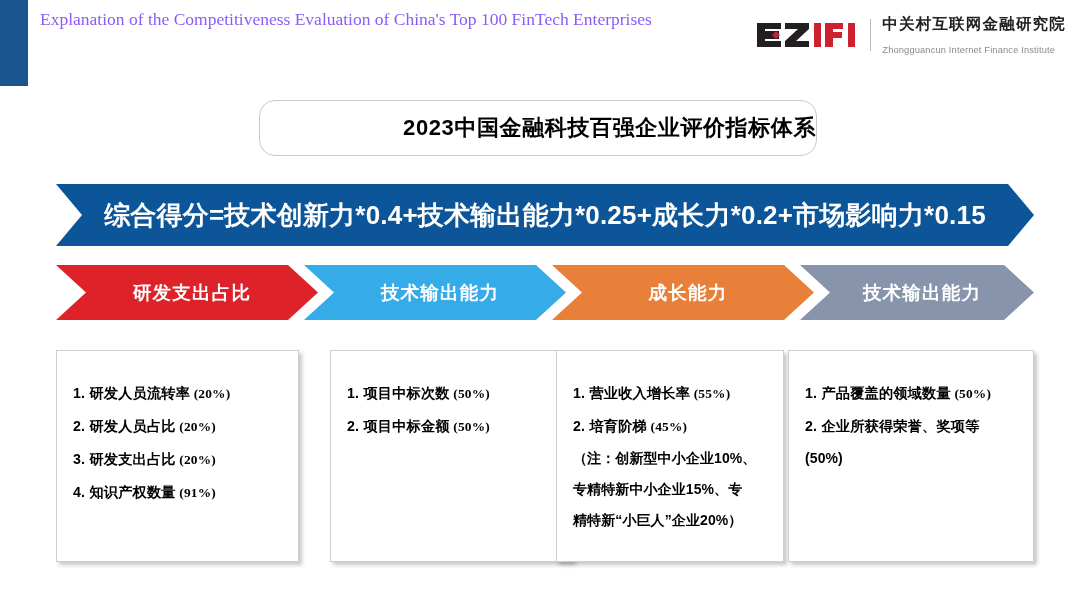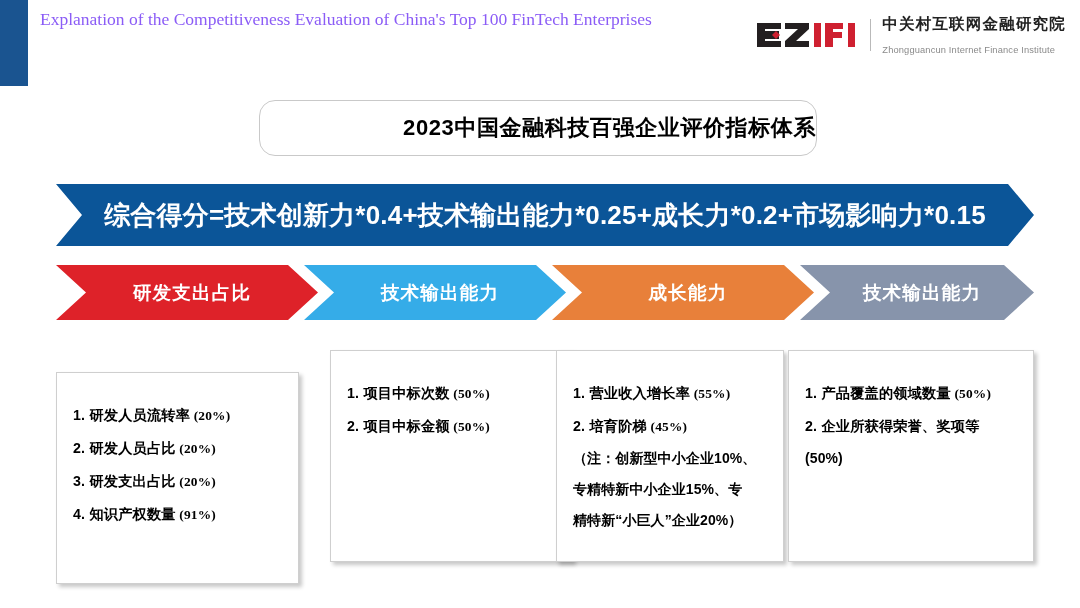--- a/index.html
+++ b/index.html
@@ -259,21 +259,21 @@
     </div>
     <div class="pillar" style="left: 496px; width: 262px; background: rgb(232, 128, 58);">
       <span class="pillar-label">成长能力</span>
     </div>
     <div class="pillar" style="left: 744px; width: 234px; background: rgb(135, 148, 171);">
       <span class="pillar-label">技术输出能力</span>
     </div>
   </div>
 
 <div id="cards">
-    <div class="card" style="left: 0px; width: 243px; margin-top: 22px;">
+    <div class="card" style="left: 0px; width: 243px;">
       <div class="card-line"><span>1.</span><span> 研发人员流转率</span><span class="pct"> (20%)</span></div>
       <div class="card-line"><span>2.</span><span> 研发人员占比</span><span class="pct"> (20%)</span></div>
       <div class="card-line"><span>3.</span><span> 研发支出占比</span><span class="pct"> (20%)</span></div>
       <div class="card-line"><span>4.</span><span> 知识产权数量</span><span class="pct"> (91%)</span></div>
     </div>
     <div class="card" style="left: 257px; width: 243px; margin-left: 17px;">
       <div class="card-line"><span>1.</span><span> 项目中标次数</span><span class="pct"> (50%)</span></div>
       <div class="card-line"><span>2.</span><span> 项目中标金额</span><span class="pct"> (50%)</span></div>
     </div>
     <div class="card" style="left: 500px; width: 228px;">

